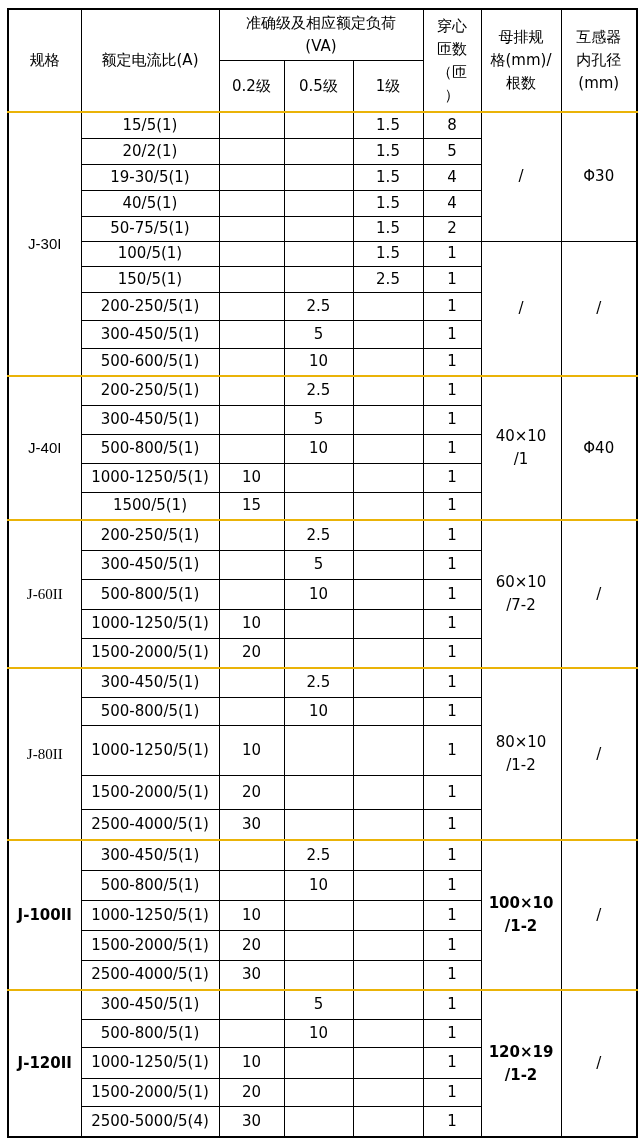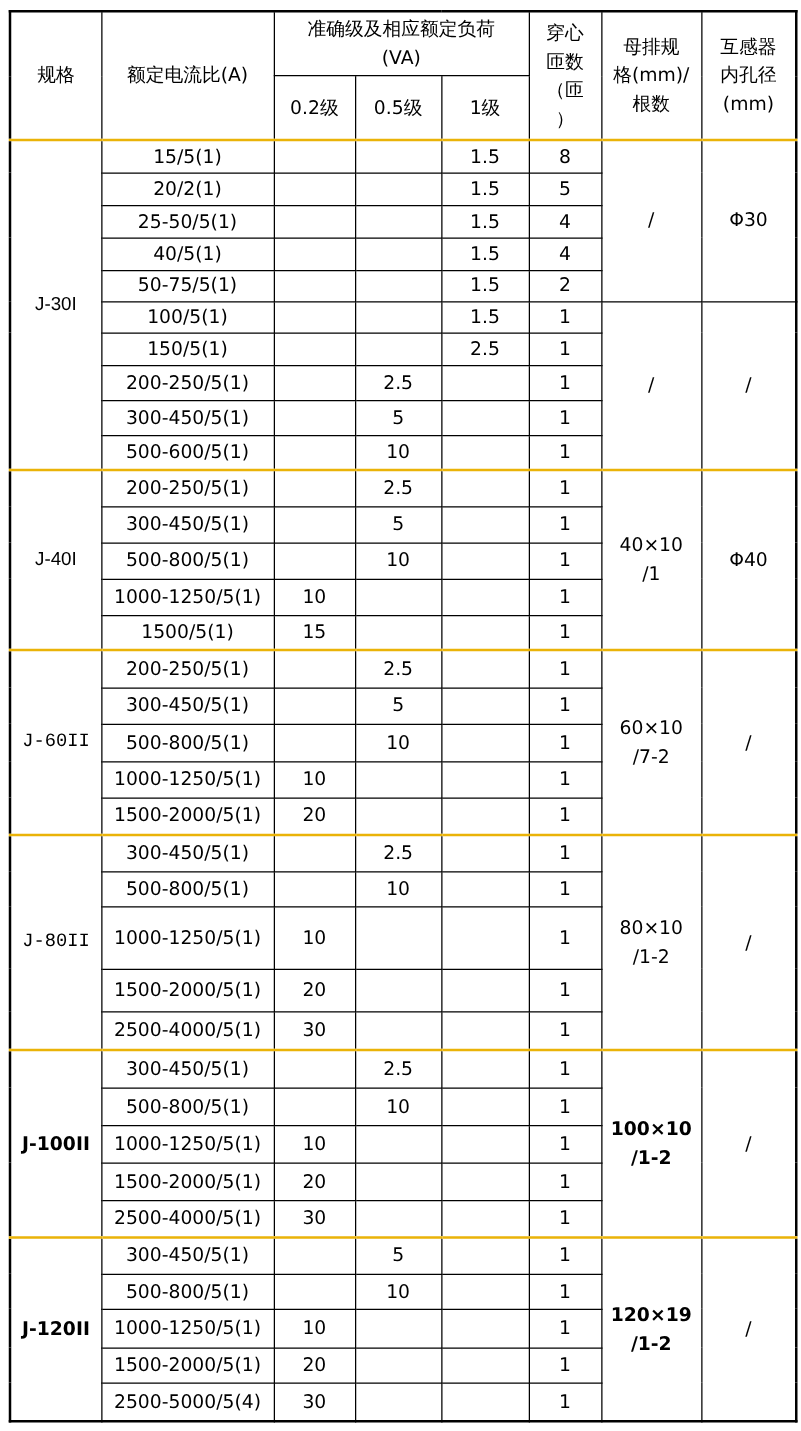--- a/index.html
+++ b/index.html
@@ -7,21 +7,21 @@
   .wrap{padding:8px 5px 0 7px;}
   table.spec{border-collapse:collapse;table-layout:fixed;width:629px;border:2px solid #000;}
   th,td{border:1px solid #000;text-align:center;vertical-align:middle;padding:0;font-weight:normal;
         font-size:15px;line-height:1.25;overflow:hidden;}
   thead th{font-size:15px;}
   .pre{white-space:pre-line;line-height:23px;}
   tr.sec-top td{border-top:2px solid #eab308;}
   thead tr.h1 th{height:50px;}
   thead tr.h2 th{height:50px;margin-top:44px;}
   td.spec-serif{font-family:Liberation Sans, sans-serif;}
-  td.spec-sans{font-family:Liberation Mono, monospace;}
+  td.spec-sans{font-family:Liberation Serif, serif;}
   td.spec-bold{font-family:"DejaVu Sans","Liberation Sans",sans-serif;font-weight:bold;}
   td.busbar,td.bore{font-size:15px;}
 </style>
 </head>
 <body>
 
 <div class="wrap">
 <table class="spec">
   <colgroup>
     <col style="width:73px">
@@ -69,21 +69,21 @@
       <td class="bore" rowspan="5">Φ30</td>
     </tr>
     <tr style="height:26px">
       <td>20/2(1)</td>
       <td></td>
       <td></td>
       <td>1.5</td>
       <td>5</td>
     </tr>
     <tr style="height:26px">
-      <td>25-50/5(1)</td>
+      <td>19-30/5(1)</td>
       <td></td>
       <td></td>
       <td>1.5</td>
       <td>4</td>
     </tr>
     <tr style="height:26px">
       <td>40/5(1)</td>
       <td></td>
       <td></td>
       <td>1.5</td>

